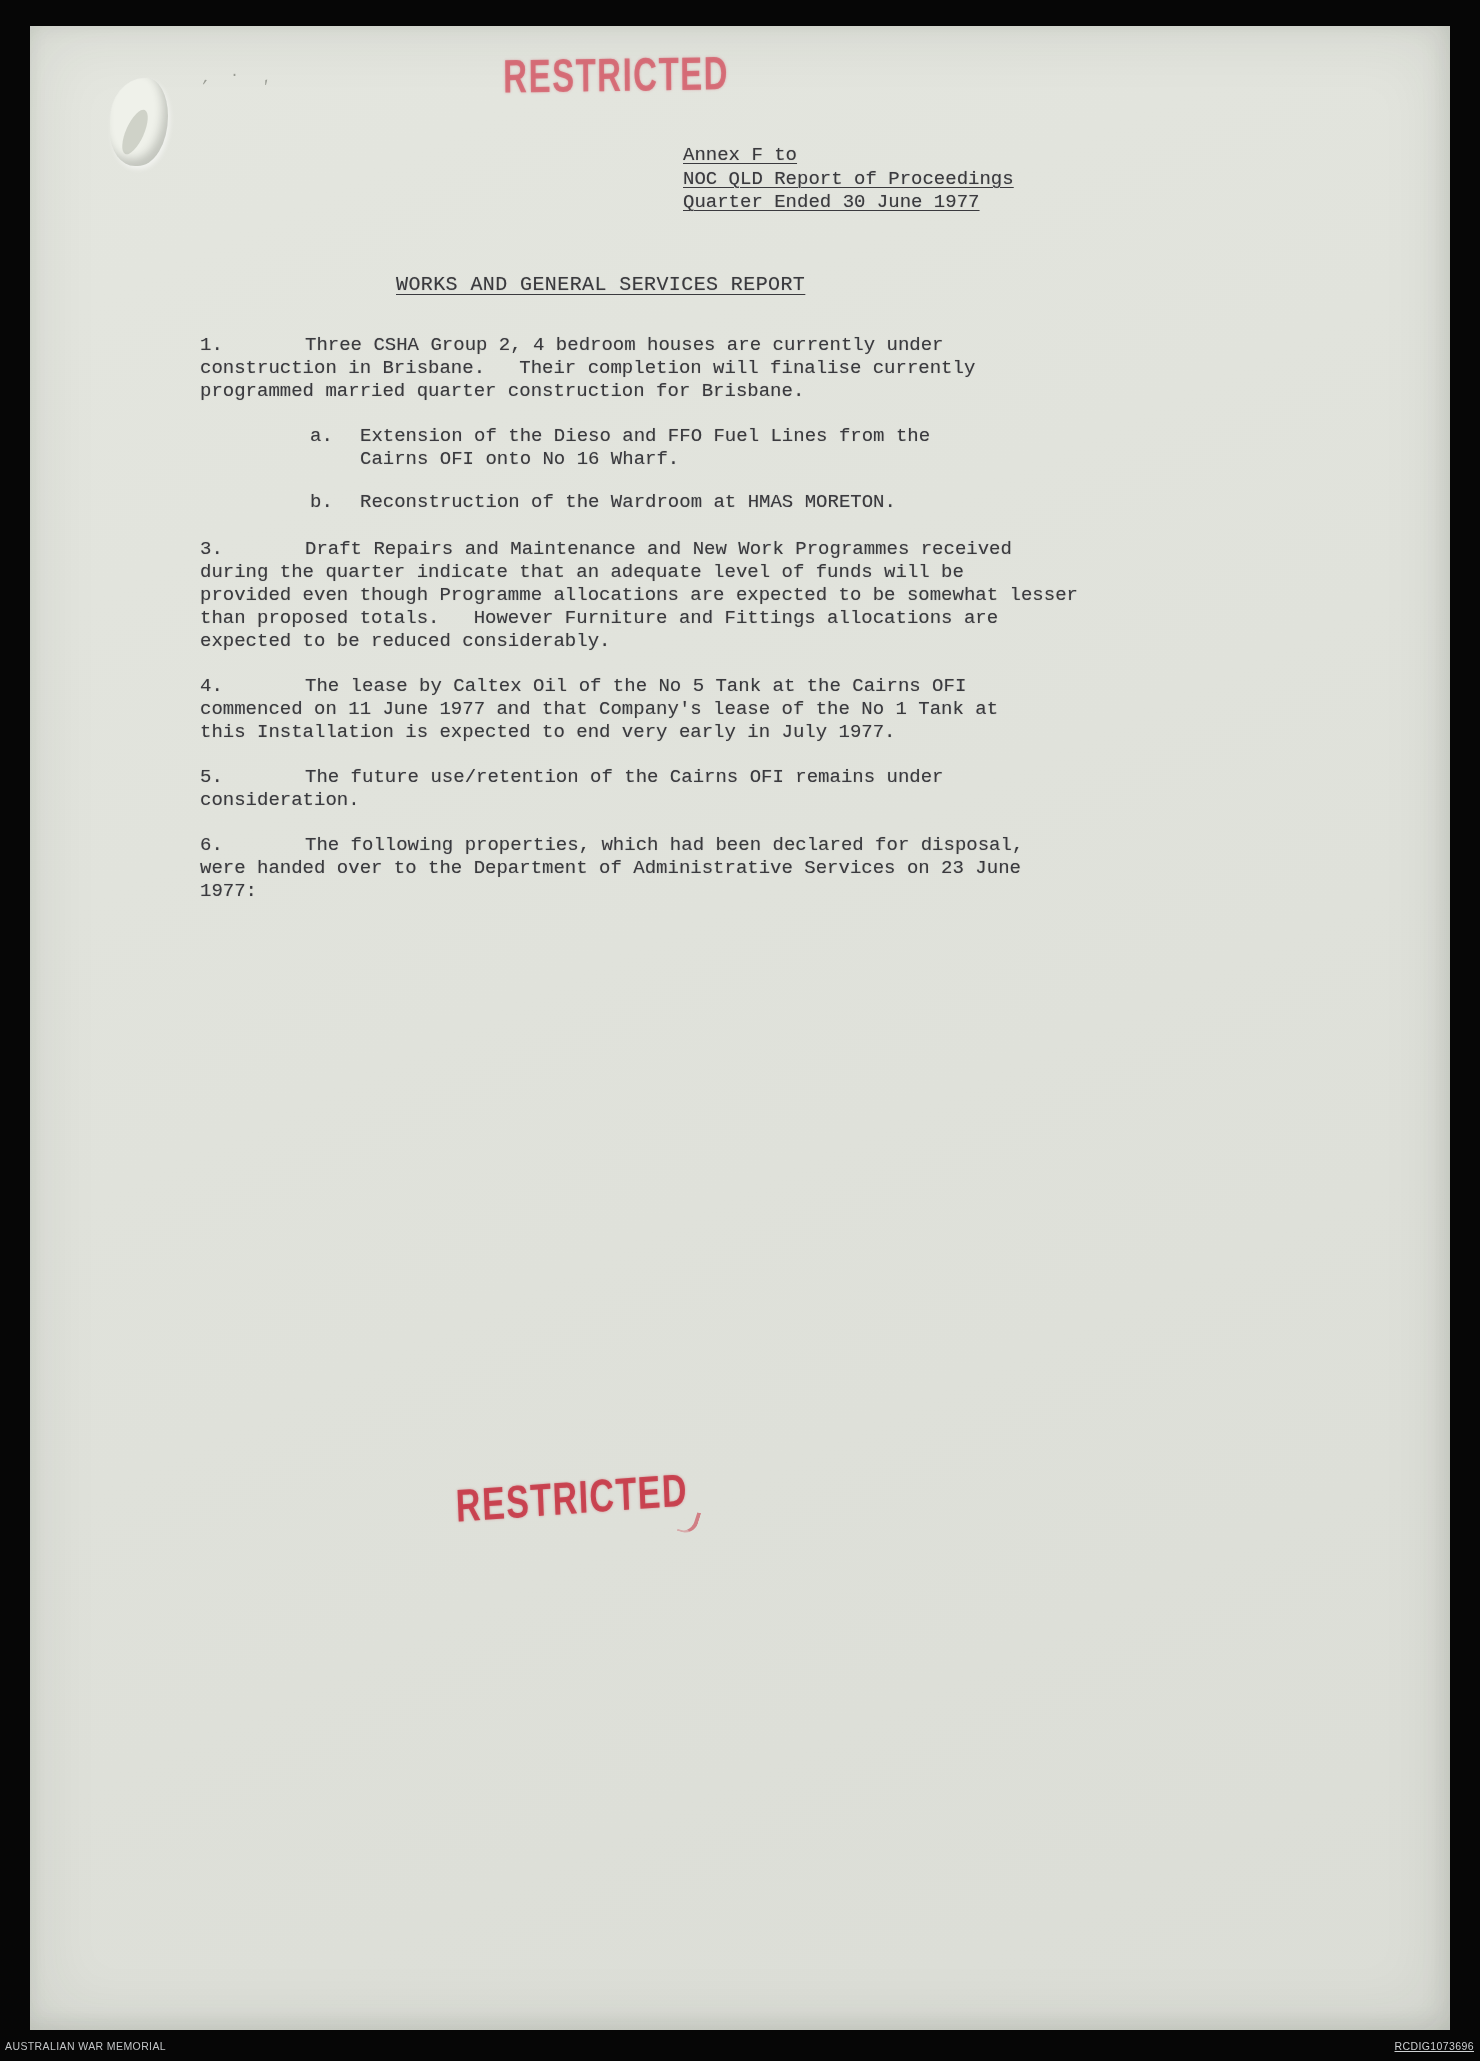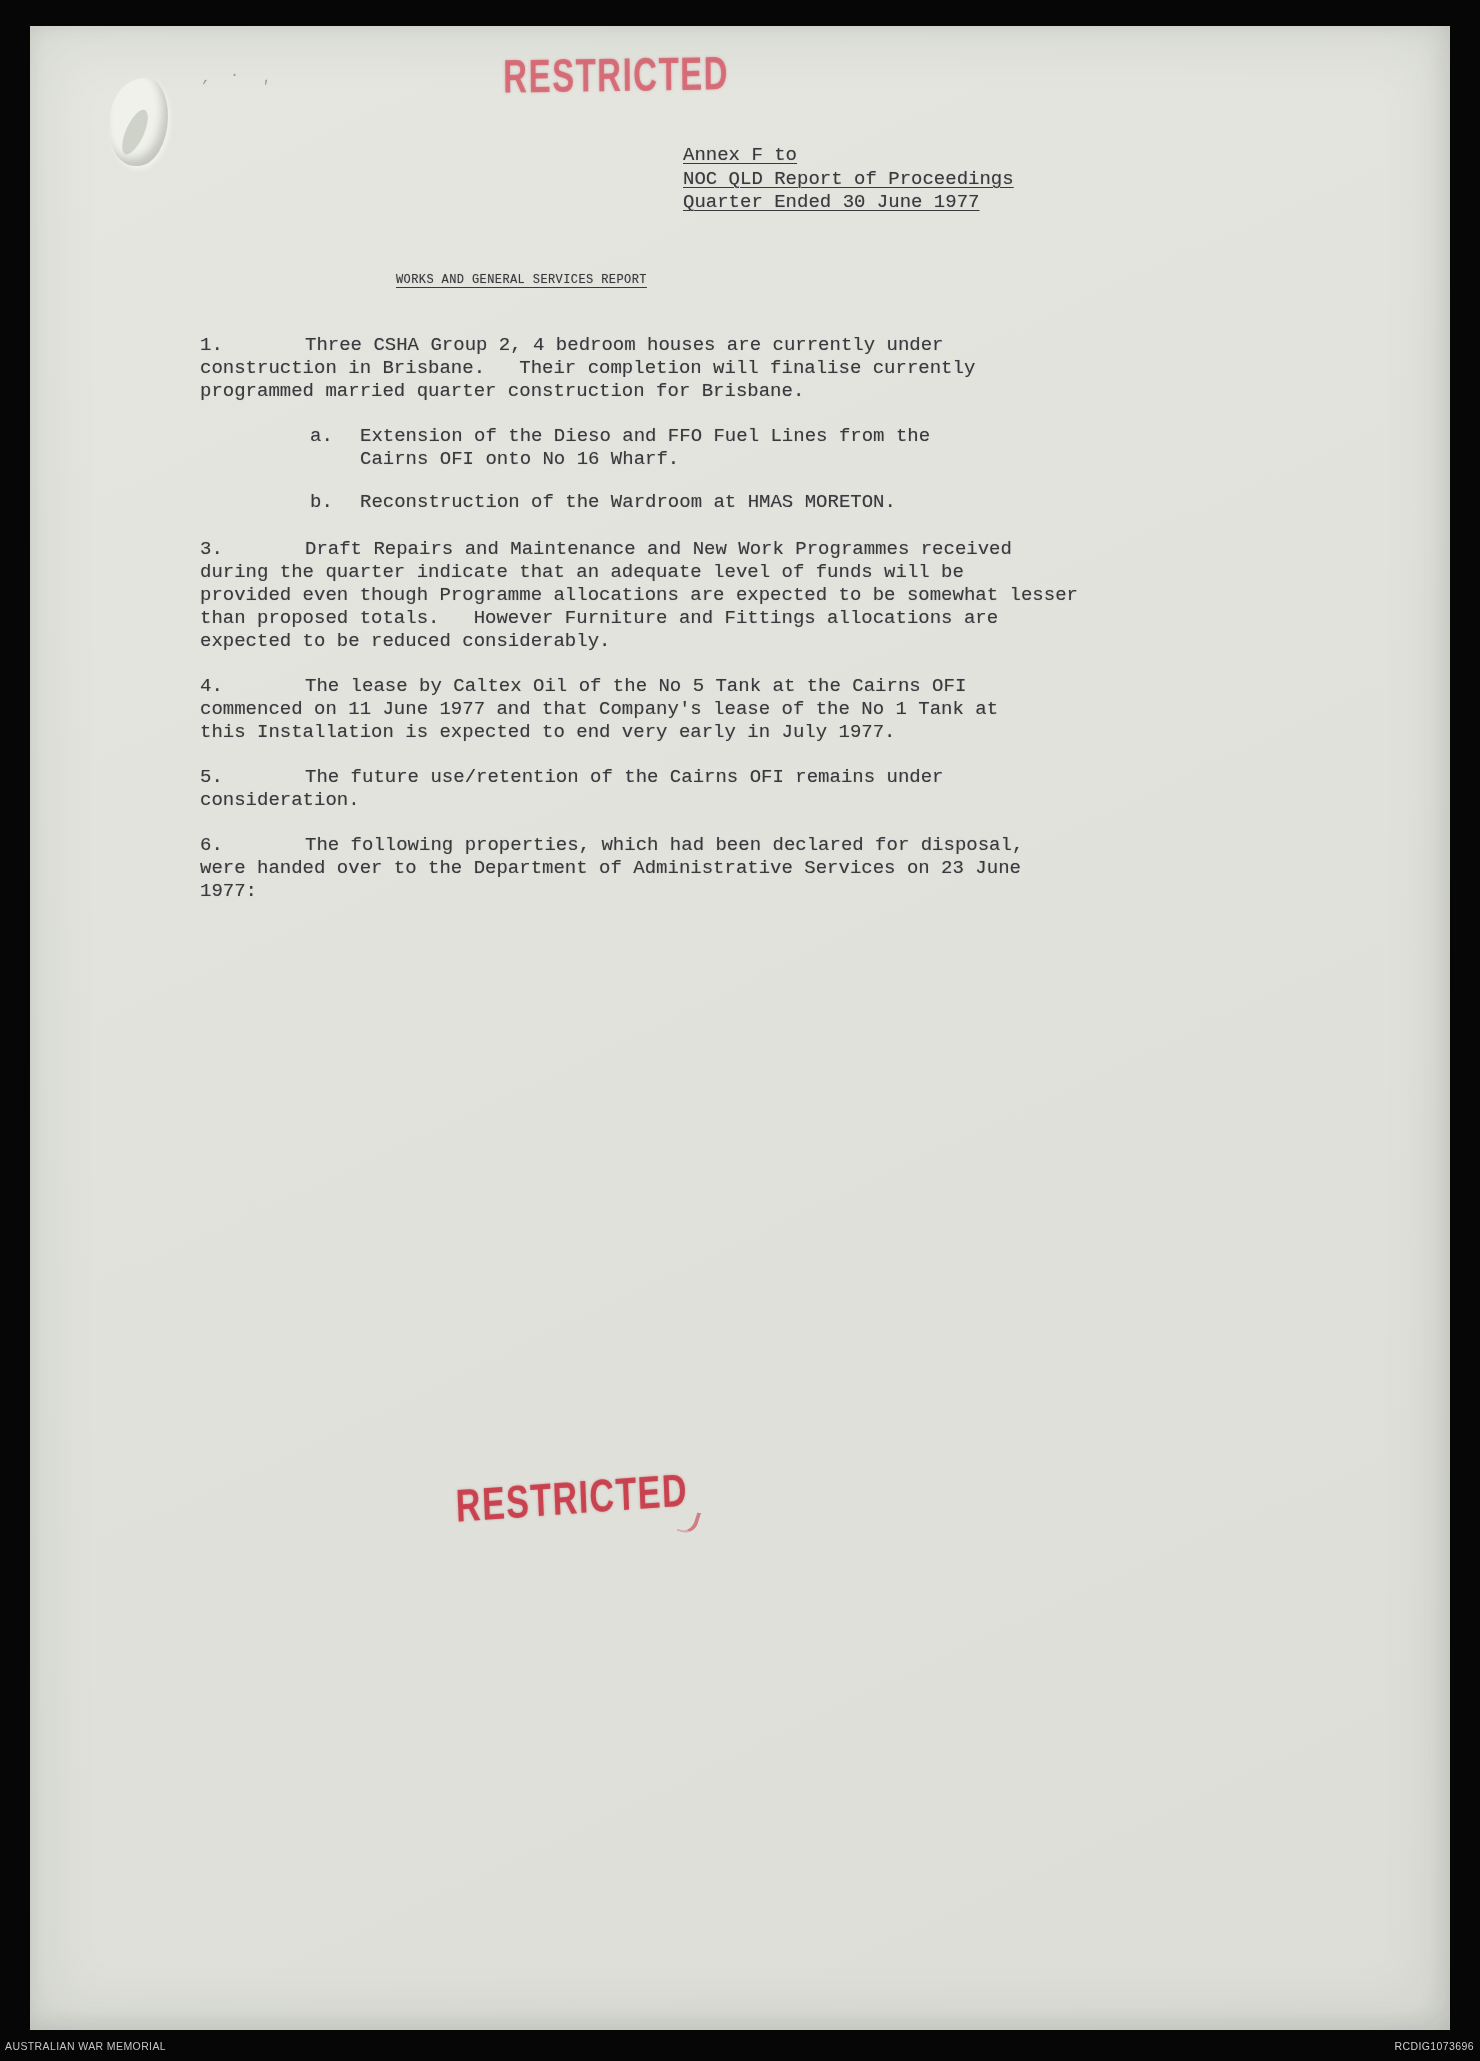--- a/index.html
+++ b/index.html
@@ -6,21 +6,21 @@
   .page{position:relative;width:1480px;height:2061px;background:#060606;overflow:hidden;
         font-family:"Liberation Mono","DejaVu Sans Mono",monospace;}
   .paper{position:absolute;left:30px;top:26px;width:1420px;height:2004px;
          background:linear-gradient(155deg,#e4e6df 0%,#e0e2db 45%,#dbddd6 100%);
          box-shadow:inset 0 0 70px rgba(40,45,35,.10), inset -10px 0 25px rgba(40,45,35,.05),
                     inset 0 -8px 20px rgba(40,45,35,.06);}
   
   .typed{color:#3a3a3e;text-shadow:0 0 1px rgba(58,58,62,.38);}
   .hdr{position:absolute;left:653px;top:118px;font-size:19px;line-height:23.5px;}
   .hdr .hline{text-decoration:underline;text-underline-offset:3px;text-decoration-thickness:1.3px;}
-  .title{position:absolute;left:366px;top:247px;font-size:12px;letter-spacing:.4px;
+  .title{position:absolute;left:366px;top:247px;font-size:20px;letter-spacing:.4px;
          text-decoration:underline;text-underline-offset:4px;text-decoration-thickness:1.4px;}
   .doc-body{position:absolute;left:170px;top:308px;width:1000px;font-size:19px;line-height:23px;}
   .para{margin:0 0 22px 0;}
   .pnum{display:inline-block;width:105px;}
   .ptext{white-space:pre-wrap;}
   .subitems{margin:0 0 24px 110px;}
   .subitem{margin:0 0 20px 0;}
   .slabel{display:inline-block;width:50px;vertical-align:top;}
   .stext{display:inline-block;white-space:pre-wrap;vertical-align:top;}
   
@@ -40,21 +40,21 @@
   .tear-shade{position:absolute;left:96px;top:82px;width:18px;height:48px;background:#a9ac9f;
         border-radius:50%;transform:rotate(24deg);opacity:.45;}
   .speck{position:absolute;color:#73766d;opacity:.65;font-size:15px;}
   .speck1{left:172px;top:44px;transform:rotate(10deg);}
   .speck2{left:200px;top:38px;}
   .speck3{left:232px;top:44px;transform:rotate(-12deg);}
   
   .footer-left{position:absolute;left:5px;top:2040px;font-family:"Liberation Sans",sans-serif;
          font-size:10.5px;letter-spacing:.4px;color:#c3c6c8;}
   .footer-right{position:absolute;right:6px;top:2040px;font-family:"Liberation Sans",sans-serif;
-         font-size:10.5px;letter-spacing:.4px;color:#ced1d3;}
+         font-size:10.5px;letter-spacing:.4px;color:#ced1d3;text-decoration:underline;}
 </style>
 </head>
 <body>
 
 <div class="page">
 
   <div class="paper">
 
     <div class="tear"></div>
     <div class="tear-shade"></div>

